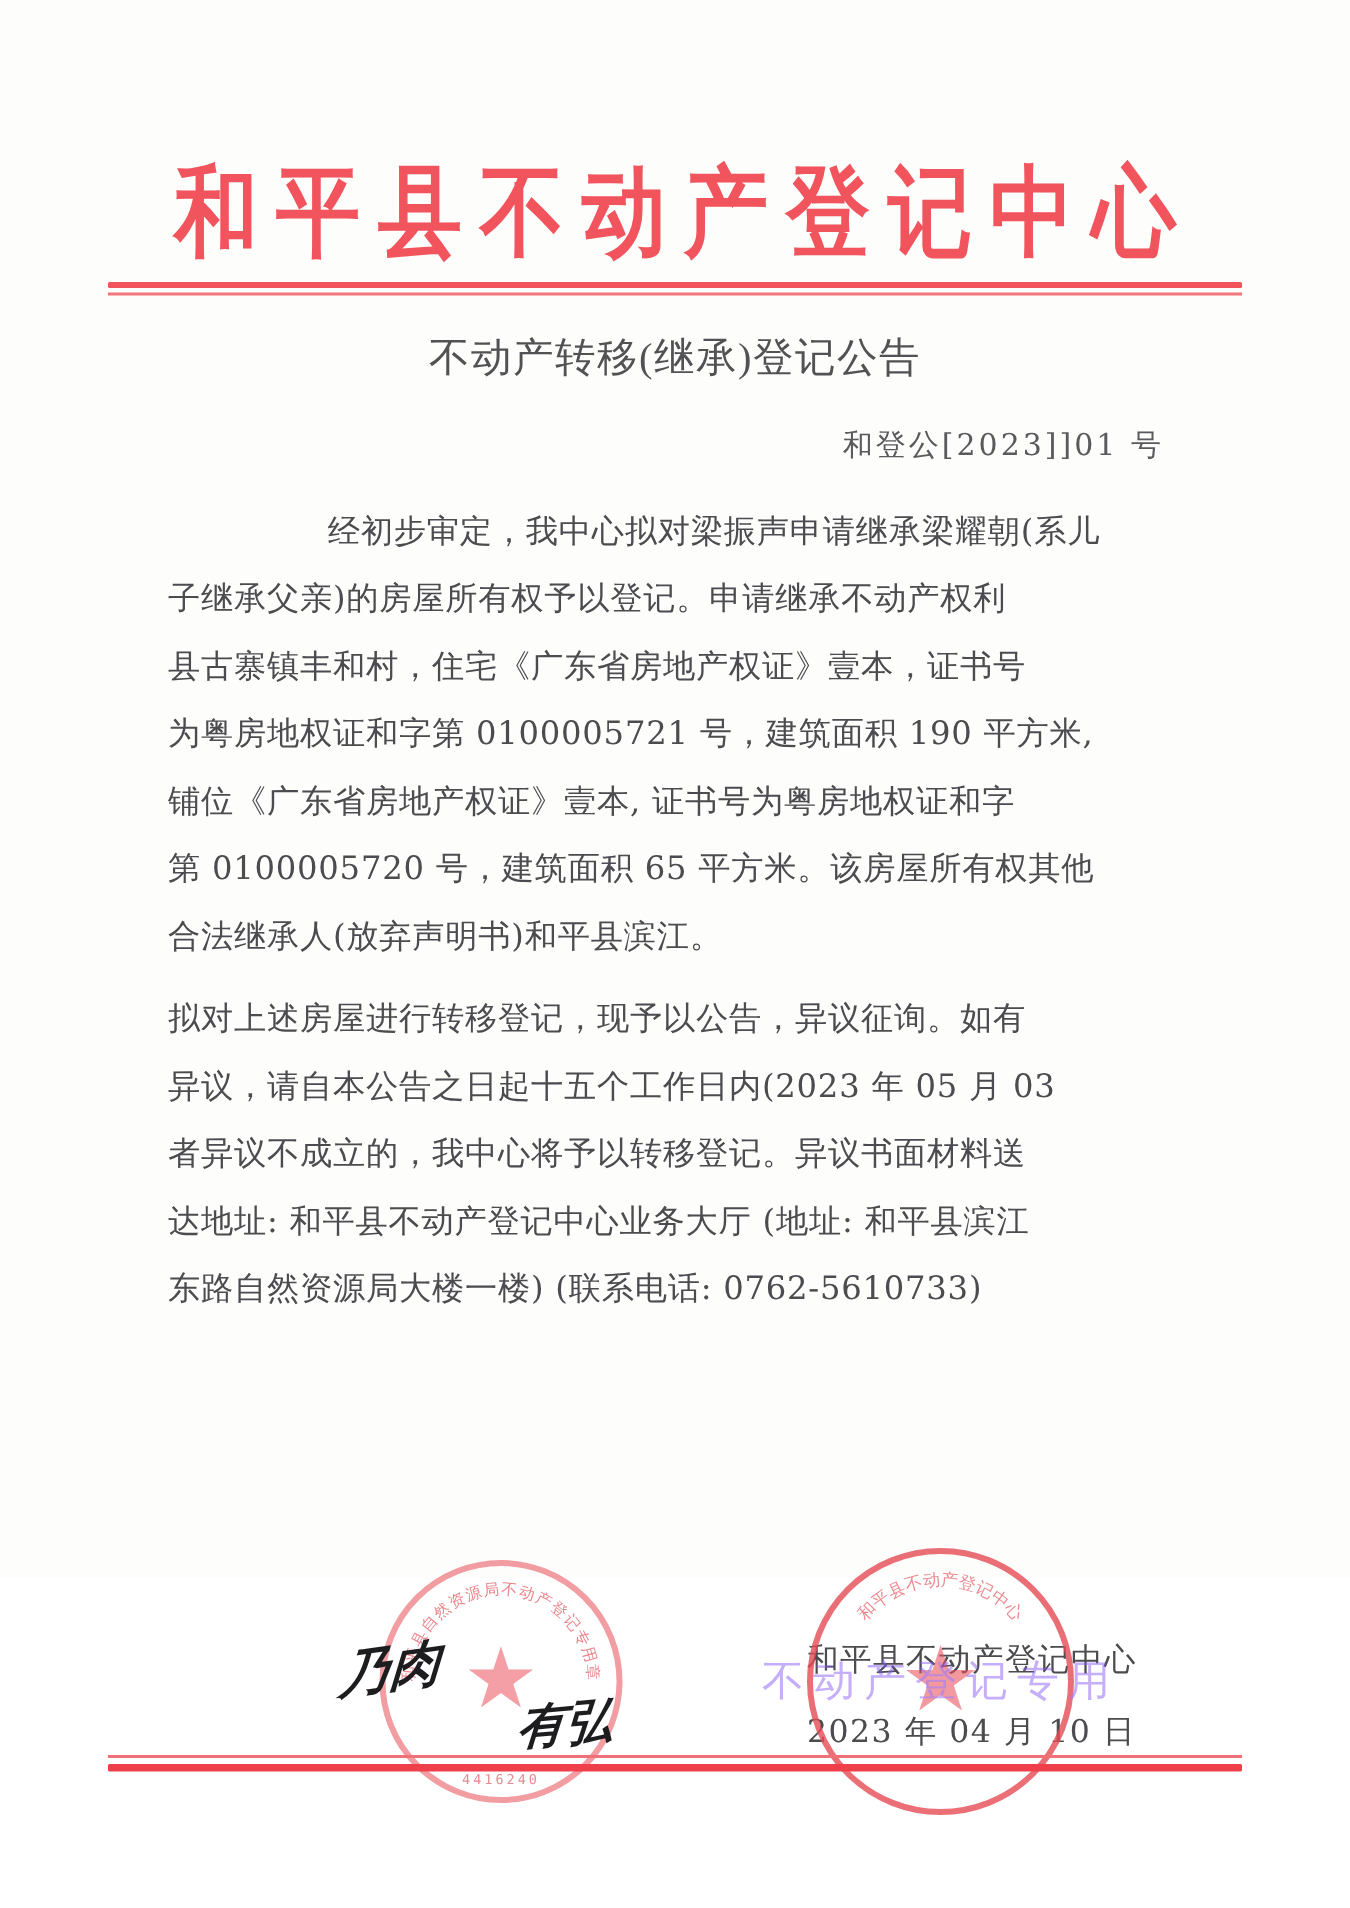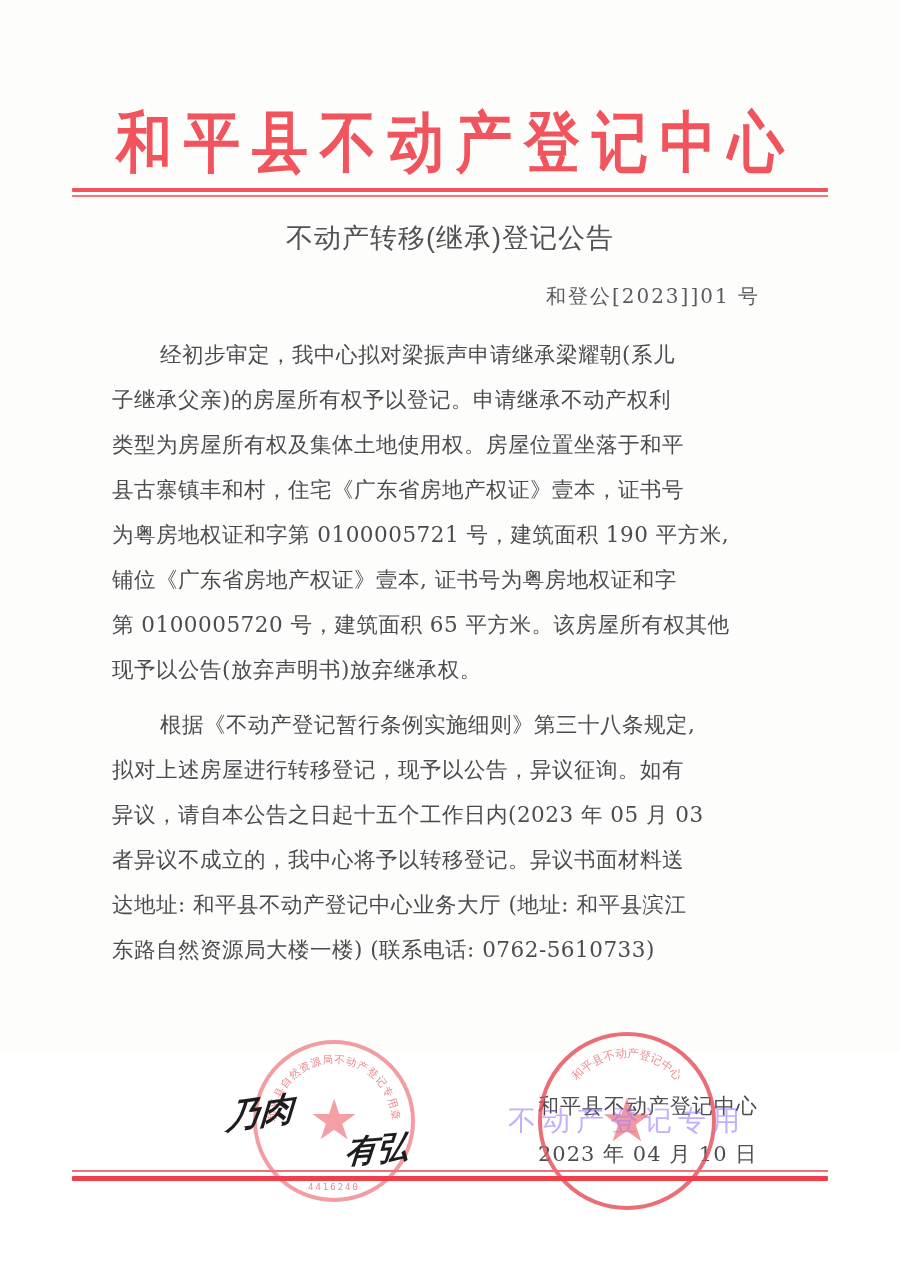--- a/index.html
+++ b/index.html
@@ -58,29 +58,29 @@
     background: #f4767d;
   }
 
   
   .doc-title {
     position: absolute;
     left: 0;
     top: 220px;
     width: 900px;
     text-align: center;
-    font-family: Liberation Sans, sans-serif;
+    font-family: Liberation Serif, serif;
     font-size: 27px;
     color: #525255;
     letter-spacing: 1px;
     white-space: nowrap;
   }
   .doc-number {
     position: absolute;
-    right: 140px;
+    right: 124px;
     top: 283px;
     font-family: "DejaVu Serif", "Liberation Serif", serif;
     font-size: 20px;
     color: #5a5a5d;
     letter-spacing: 2px;
     white-space: nowrap;
   }
 
   
   .body-block {
@@ -91,21 +91,21 @@
   }
   .body-line {
     font-family: "DejaVu Serif", "Liberation Serif", serif;
     font-size: 21.5px;
     color: #4c4c50;
     line-height: 45px;
     height: 45px;
     letter-spacing: 0.5px;
     white-space: nowrap;
   }
-  .body-line.indent { padding-left: 48px; }
+  .body-line.indent { padding-left: 48px; text-align: center; }
   .para-gap { height: 10px; }
 
   
   .signature {
     position: absolute;
     right: 142px;
     top: 1082px;
     text-align: left;
   }
   .sig-line {
@@ -251,30 +251,28 @@
   </div>
 
   <div class="doc-title">不动产转移(继承)登记公告</div>
 
   <div class="doc-number">和登公[2023]]01 号</div>
 
   <div class="body-block">
 
     <div class="body-line indent">经初步审定，我中心拟对梁振声申请继承梁耀朝(系儿</div>
     <div class="body-line">子继承父亲)的房屋所有权予以登记。申请继承不动产权利</div>
-    <div class="body-line">类型为房屋所有权及集体土地使用权。房屋位置坐落于和平</div>
     <div class="body-line">县古寨镇丰和村，住宅《广东省房地产权证》壹本，证书号</div>
     <div class="body-line">为粤房地权证和字第 0100005721 号，建筑面积 190 平方米,</div>
     <div class="body-line">铺位《广东省房地产权证》壹本, 证书号为粤房地权证和字</div>
     <div class="body-line">第 0100005720 号，建筑面积 65 平方米。该房屋所有权其他</div>
-    <div class="body-line">现予以公告(放弃声明书)放弃继承权。</div>
+    <div class="body-line">合法继承人(放弃声明书)和平县滨江。</div>
 
     <div class="para-gap"></div>
 
-    <div class="body-line indent">根据《不动产登记暂行条例实施细则》第三十八条规定,</div>
     <div class="body-line">拟对上述房屋进行转移登记，现予以公告，异议征询。如有</div>
     <div class="body-line">异议，请自本公告之日起十五个工作日内(2023 年 05 月 03</div>
     <div class="body-line">者异议不成立的，我中心将予以转移登记。异议书面材料送</div>
     <div class="body-line">达地址: 和平县不动产登记中心业务大厅 (地址: 和平县滨江</div>
     <div class="body-line">东路自然资源局大楼一楼) (联系电话: 0762-5610733)</div>
   </div>
 
   <div class="signature">
     <div class="sig-line">和平县不动产登记中心</div>
     <div class="sig-line">2023 年 04 月 10 日</div>

